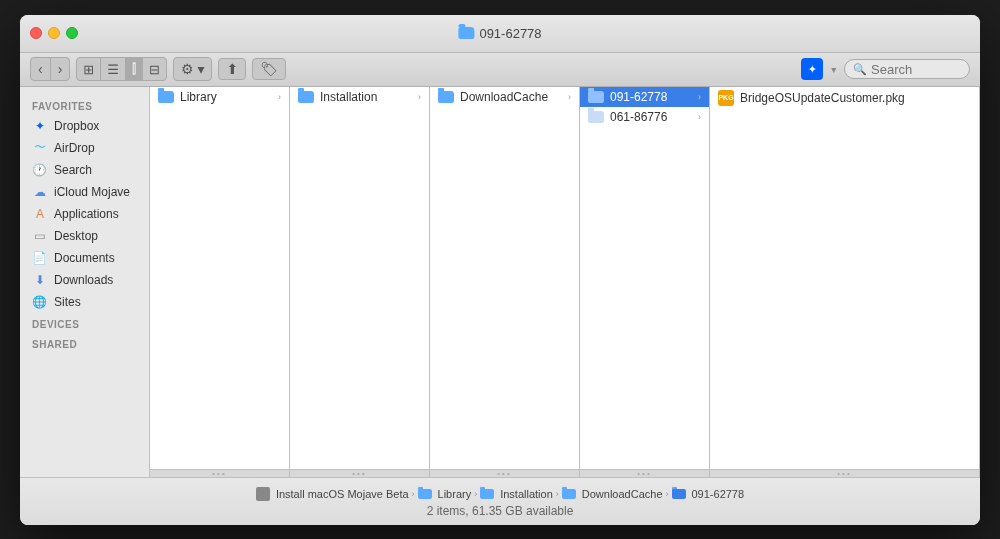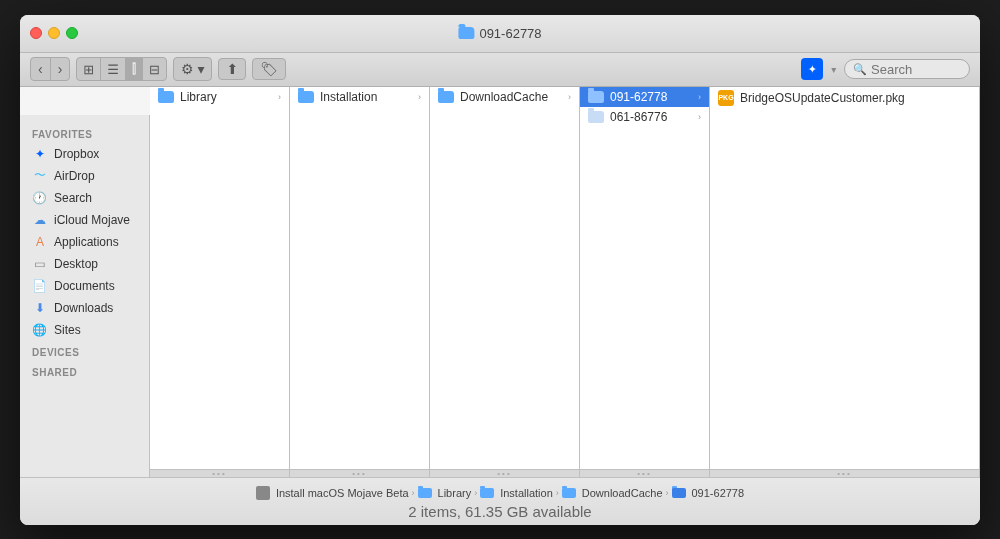--- a/index.html
+++ b/index.html
@@ -167,21 +167,20 @@
       overflow: hidden;
     }
     
     .sidebar {
       width: 130px;
       background: #e8e8e8;
       border-right: 1px solid #c0c0c0;
       padding: 8px 0;
       flex-shrink: 0;
       overflow-y: auto;
-      margin-top: 28px;
     }
     .sidebar-section-label {
       font-size: 10px;
       font-weight: 700;
       color: #888;
       padding: 6px 12px 3px;
       letter-spacing: 0.5px;
       text-transform: uppercase;
     }
     .sidebar-item {
@@ -334,21 +333,21 @@
       position: absolute;
       top: -2px;
       left: 0;
       width: 5px;
       height: 2px;
       background: #5aabff;
       border-radius: 1px 1px 0 0;
     }
     .bc-chevron { color: #999; font-size: 9px; }
     .status-text {
-      font-size: 15px;
+      font-size: 12px;
       color: #666;
     }
     .hdd-icon {
       width: 14px;
       height: 14px;
       background: #888;
       border-radius: 2px;
       display: inline-flex;
       align-items: center;
       justify-content: center;

